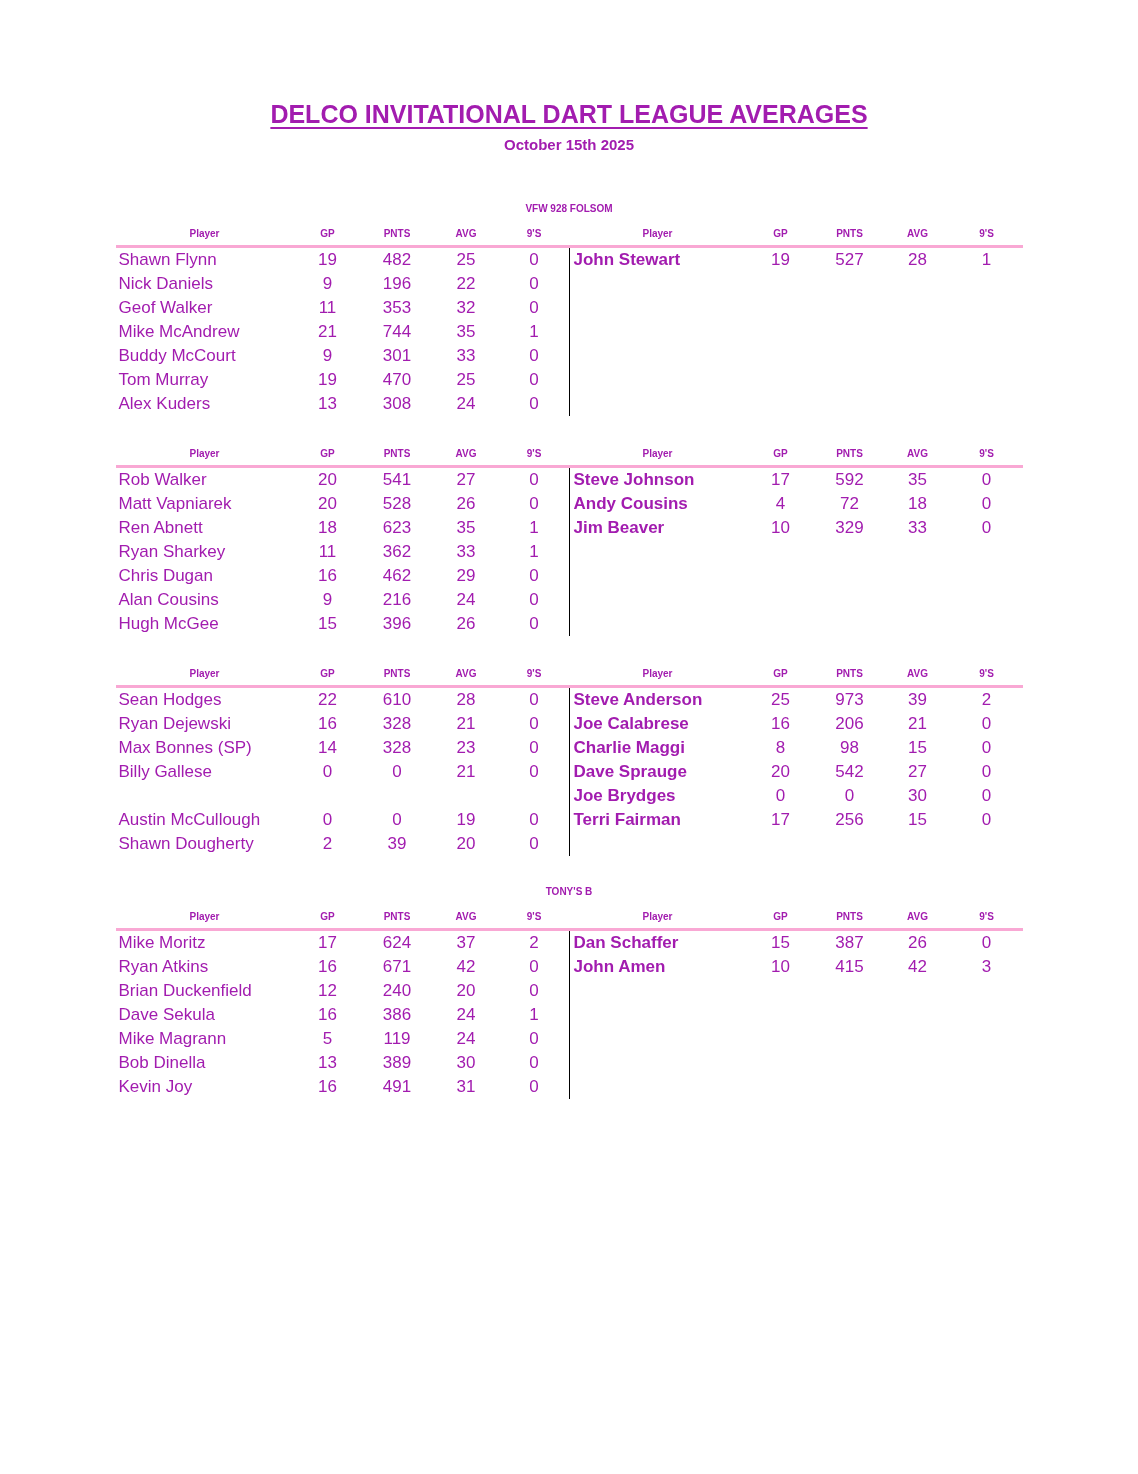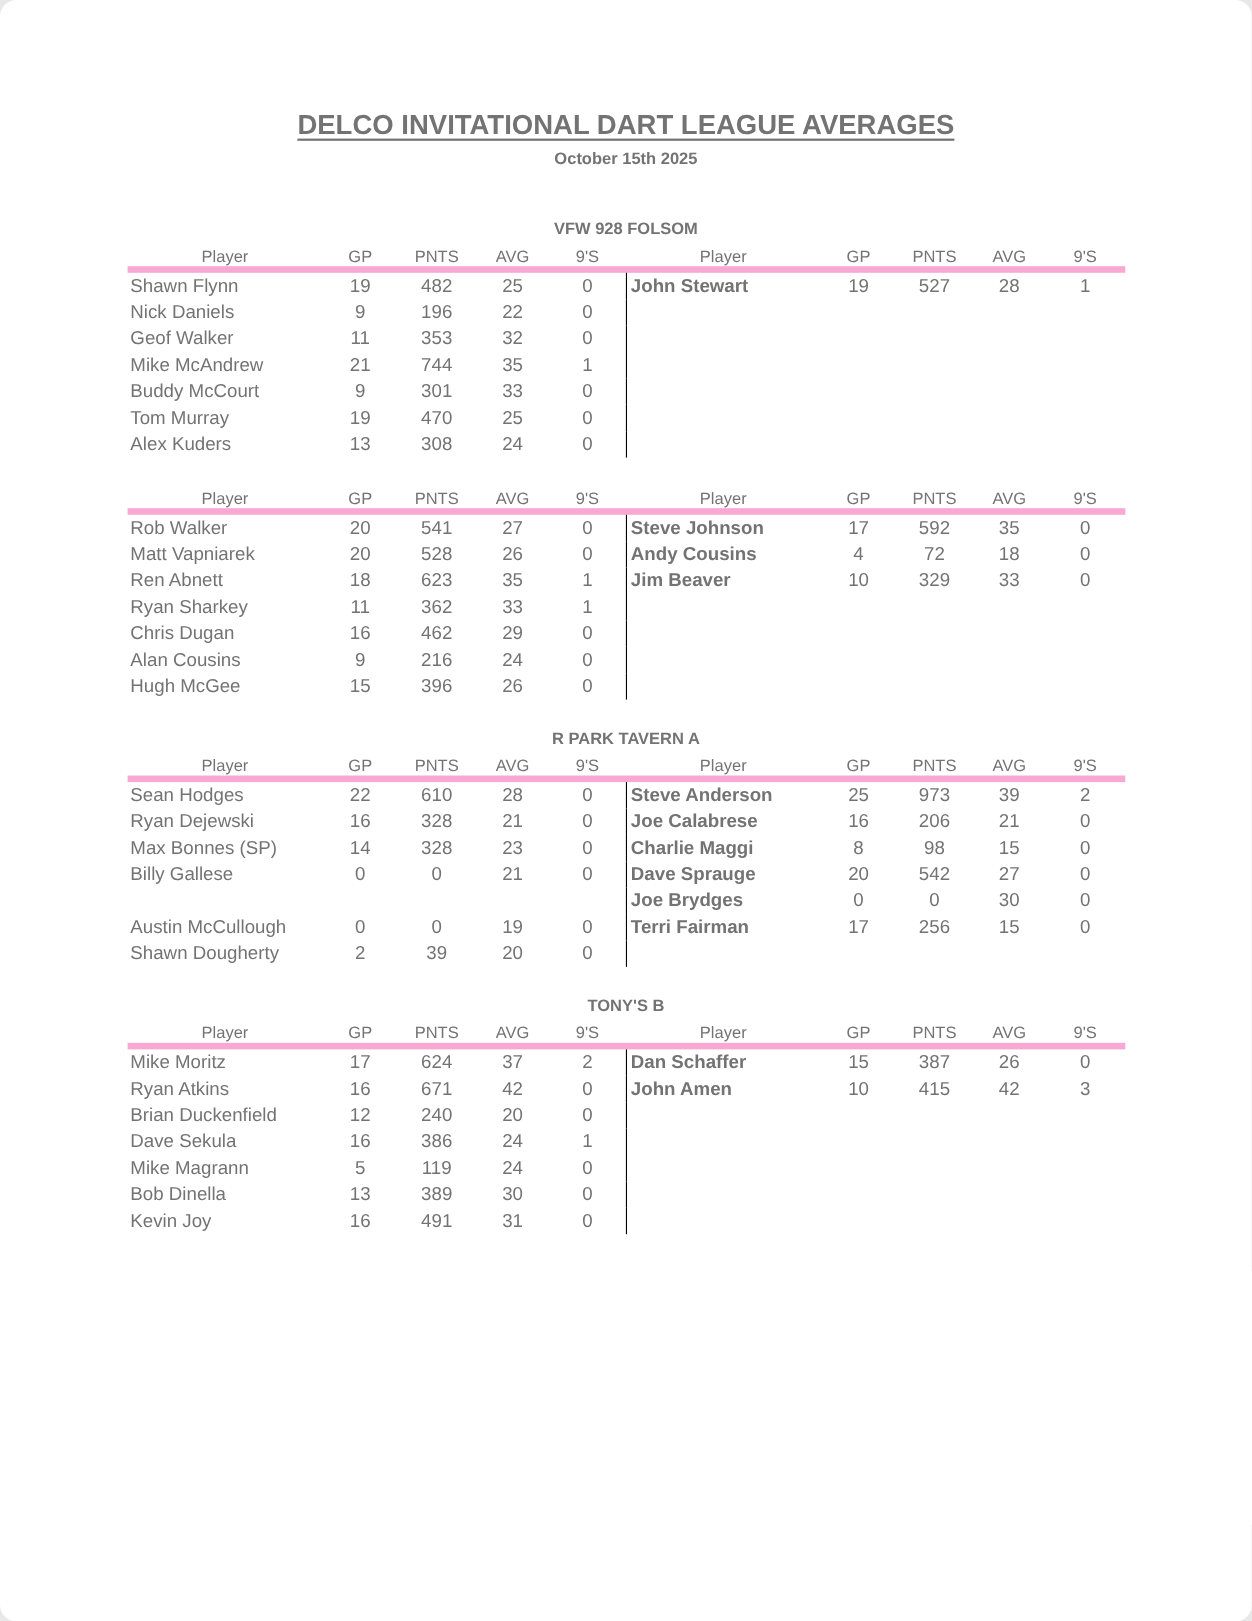--- a/index.html
+++ b/index.html
@@ -3,23 +3,22 @@
 <meta charset="utf-8">
 <style>
   * { box-sizing: border-box; margin: 0; padding: 0; }
   html, body { background: #e8e8e8; }
   .page {
     width: 1138px;
     height: 1474px;
     background: #ffffff;
     margin: 0 auto;
     font-family: "Liberation Sans", sans-serif;
-    color: #737373;
+    color: #a21caf;
     overflow: hidden;
-    border-radius: 15px;
   }
   .content {
     width: 907px;
     margin: 0 auto;
     padding-top: 100px;
   }
   .doc-title {
     text-align: center;
     font-size: 25px;
     font-weight: bold;
@@ -33,34 +32,34 @@
     text-align: center;
     font-size: 15px;
     font-weight: bold;
     line-height: 20px;
     margin-top: 7px;
   }
   .sections { margin-top: 44px; }
   .league-section { margin-bottom: 26px; }
   .section-title {
     text-align: center;
-    font-size: 15px;
+    font-size: 10px;
     font-weight: bold;
     line-height: 20px;
     margin-bottom: 3px;
   }
   .tbl { --cols: 178px 68px 71px 67px 69px 178px 68px 70px 66px 72px; }
   .header-row {
     display: grid;
     grid-template-columns: var(--cols);
     height: 26px;
     line-height: 24px;
-    font-size: 15px;
-    font-weight: normal;
-    border-bottom: 6px solid #f9a8d4;
+    font-size: 10px;
+    font-weight: bold;
+    border-bottom: 3px solid #f9a8d4;
   }
   .row {
     display: grid;
     grid-template-columns: var(--cols);
     height: 24px;
     line-height: 24px;
     font-size: 17px;
   }
   .cell { white-space: nowrap; overflow: hidden; }
   .cell.num { text-align: center; }
@@ -277,21 +276,20 @@
                 <div class="cell num"></div>
                 <div class="cell num"></div>
                 <div class="cell num"></div>
                 <div class="cell num"></div>
               </div>
             </div>
     </div>
   </section>
 
   <section class="league-section">
-    <h2 class="section-title">R PARK TAVERN A</h2>
     <div class="tbl">
       <div class="header-row">
               <div class="cell player-head">Player</div>
               <div class="cell num">GP</div>
               <div class="cell num">PNTS</div>
               <div class="cell num">AVG</div>
               <div class="cell num">9'S</div>
               <div class="cell player-head">Player</div>
               <div class="cell num">GP</div>
               <div class="cell num">PNTS</div>

